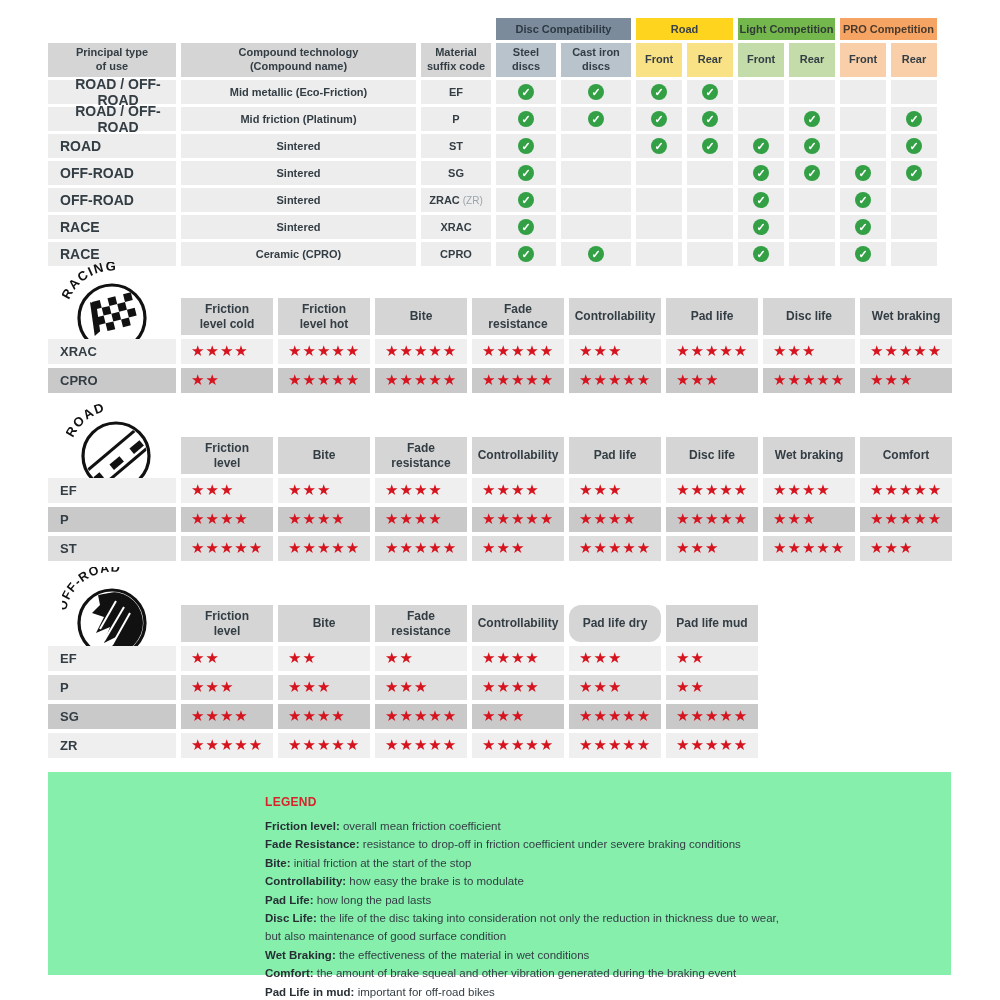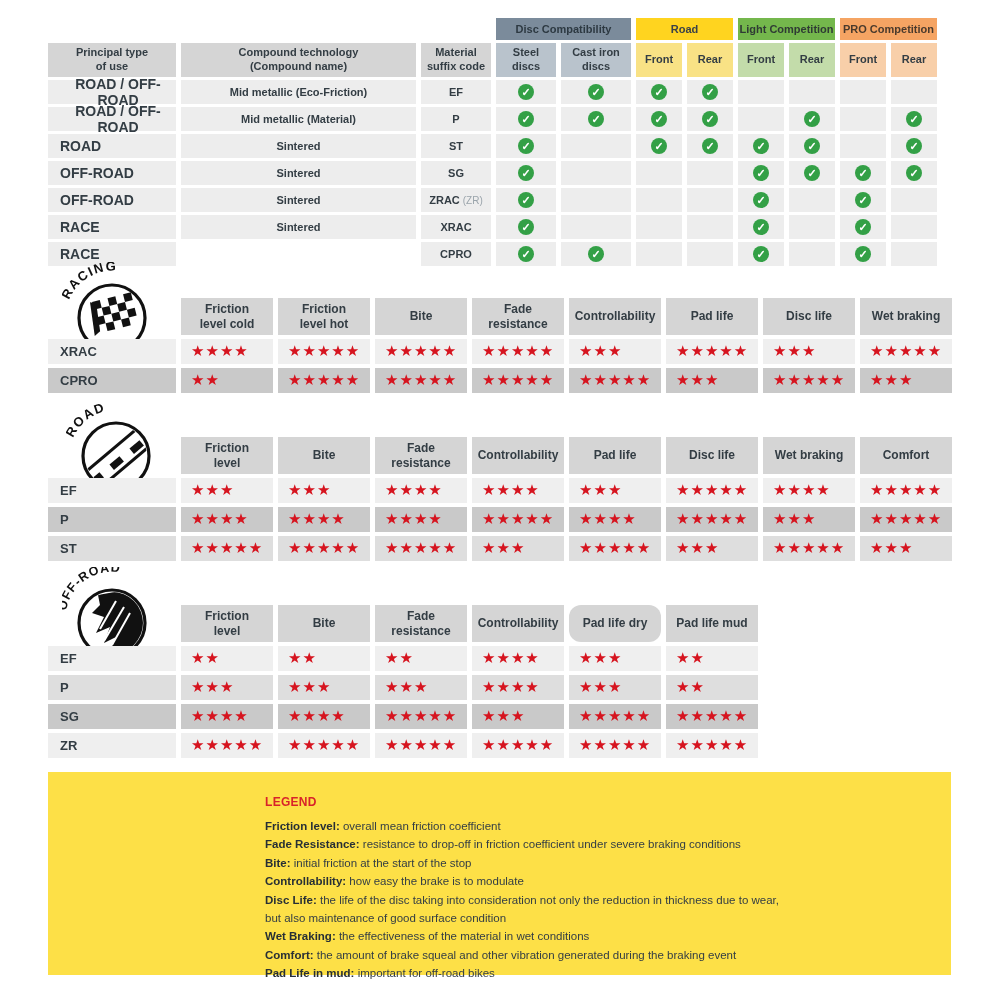--- a/index.html
+++ b/index.html
@@ -66,21 +66,21 @@
 
   .badge{position:absolute;width:100px;height:100px;}
   #badge-racing{left:62px;top:262px;}
   #badge-road{left:66px;top:400px;}
   #badge-offroad{left:62px;top:567px;}
   .badge text{font-family:"Liberation Sans", sans-serif;}
 
   
   .legend-box{
     position:absolute;left:48px;top:772px;width:903px;height:203px;
-    background:#fde047;
+    background:#86efac;
   }
   .legend-inner{margin:23px 0 0 217px;}
   .legend-title{color:#d8232a;font-weight:bold;font-size:12px;margin-bottom:8px;letter-spacing:.3px;}
   .legend-entry{font-size:11.5px;line-height:18.4px;color:#333d44;white-space:pre-line;}
   .legend-entry b{color:#272f35;}
 </style>
 </head>
 <body>
 
 <div class="page">
@@ -119,21 +119,21 @@
         <span class="check">✓</span>
       </div>
       <div class="gcell dcell" style="grid-area: 3 / 7;">
         <span class="check">✓</span>
       </div>
       <div class="gcell dcell" style="grid-area: 3 / 8;"></div>
       <div class="gcell dcell" style="grid-area: 3 / 9;"></div>
       <div class="gcell dcell" style="grid-area: 3 / 10;"></div>
       <div class="gcell dcell" style="grid-area: 3 / 11;"></div>
       <div class="gcell dcell use-cell" style="grid-area: 4 / 1;">ROAD / OFF-ROAD</div>
-      <div class="gcell dcell" style="grid-area: 4 / 2;">Mid metallic (Material)</div>
+      <div class="gcell dcell" style="grid-area: 4 / 2;">Mid friction (Platinum)</div>
       <div class="gcell dcell" style="grid-area: 4 / 3;">P</div>
       <div class="gcell dcell" style="grid-area: 4 / 4;">
         <span class="check">✓</span>
       </div>
       <div class="gcell dcell" style="grid-area: 4 / 5;">
         <span class="check">✓</span>
       </div>
       <div class="gcell dcell" style="grid-area: 4 / 6;">
         <span class="check">✓</span>
       </div>
@@ -220,20 +220,21 @@
       <div class="gcell dcell" style="grid-area: 8 / 7;"></div>
       <div class="gcell dcell" style="grid-area: 8 / 8;">
         <span class="check">✓</span>
       </div>
       <div class="gcell dcell" style="grid-area: 8 / 9;"></div>
       <div class="gcell dcell" style="grid-area: 8 / 10;">
         <span class="check">✓</span>
       </div>
       <div class="gcell dcell" style="grid-area: 8 / 11;"></div>
       <div class="gcell dcell use-cell" style="grid-area: 9 / 1;">RACE</div>
+      <div class="gcell dcell" style="grid-area: 9 / 2;">Ceramic (CPRO)</div>
       <div class="gcell dcell" style="grid-area: 9 / 3;">CPRO</div>
       <div class="gcell dcell" style="grid-area: 9 / 4;">
         <span class="check">✓</span>
       </div>
       <div class="gcell dcell" style="grid-area: 9 / 5;">
         <span class="check">✓</span>
       </div>
       <div class="gcell dcell" style="grid-area: 9 / 6;"></div>
       <div class="gcell dcell" style="grid-area: 9 / 7;"></div>
       <div class="gcell dcell" style="grid-area: 9 / 8;">
@@ -553,20 +554,21 @@
     </div>
 
   <div class="legend-box">
     <div class="legend-inner">
       <div class="legend-title">LEGEND</div>
       <div id="legend-entries">
           <div class="legend-entry"><b>Friction level:</b> overall mean friction coefficient</div>
           <div class="legend-entry"><b>Fade Resistance:</b> resistance to drop-off in friction coefficient under severe braking conditions</div>
           <div class="legend-entry"><b>Bite:</b> initial friction at the start of the stop</div>
           <div class="legend-entry"><b>Controllability:</b> how easy the brake is to modulate</div>
+          <div class="legend-entry"><b>Pad Life:</b> how long the pad lasts</div>
           <div class="legend-entry"><b>Disc Life:</b> the life of the disc taking into consideration not only the reduction in thickness due to wear,
 but also maintenance of good surface condition</div>
           <div class="legend-entry"><b>Wet Braking:</b> the effectiveness of the material in wet conditions</div>
           <div class="legend-entry"><b>Comfort:</b> the amount of brake squeal and other vibration generated during the braking event</div>
           <div class="legend-entry"><b>Pad Life in mud:</b> important for off-road bikes</div>
         </div>
     </div>
   </div>
 
 </div>

